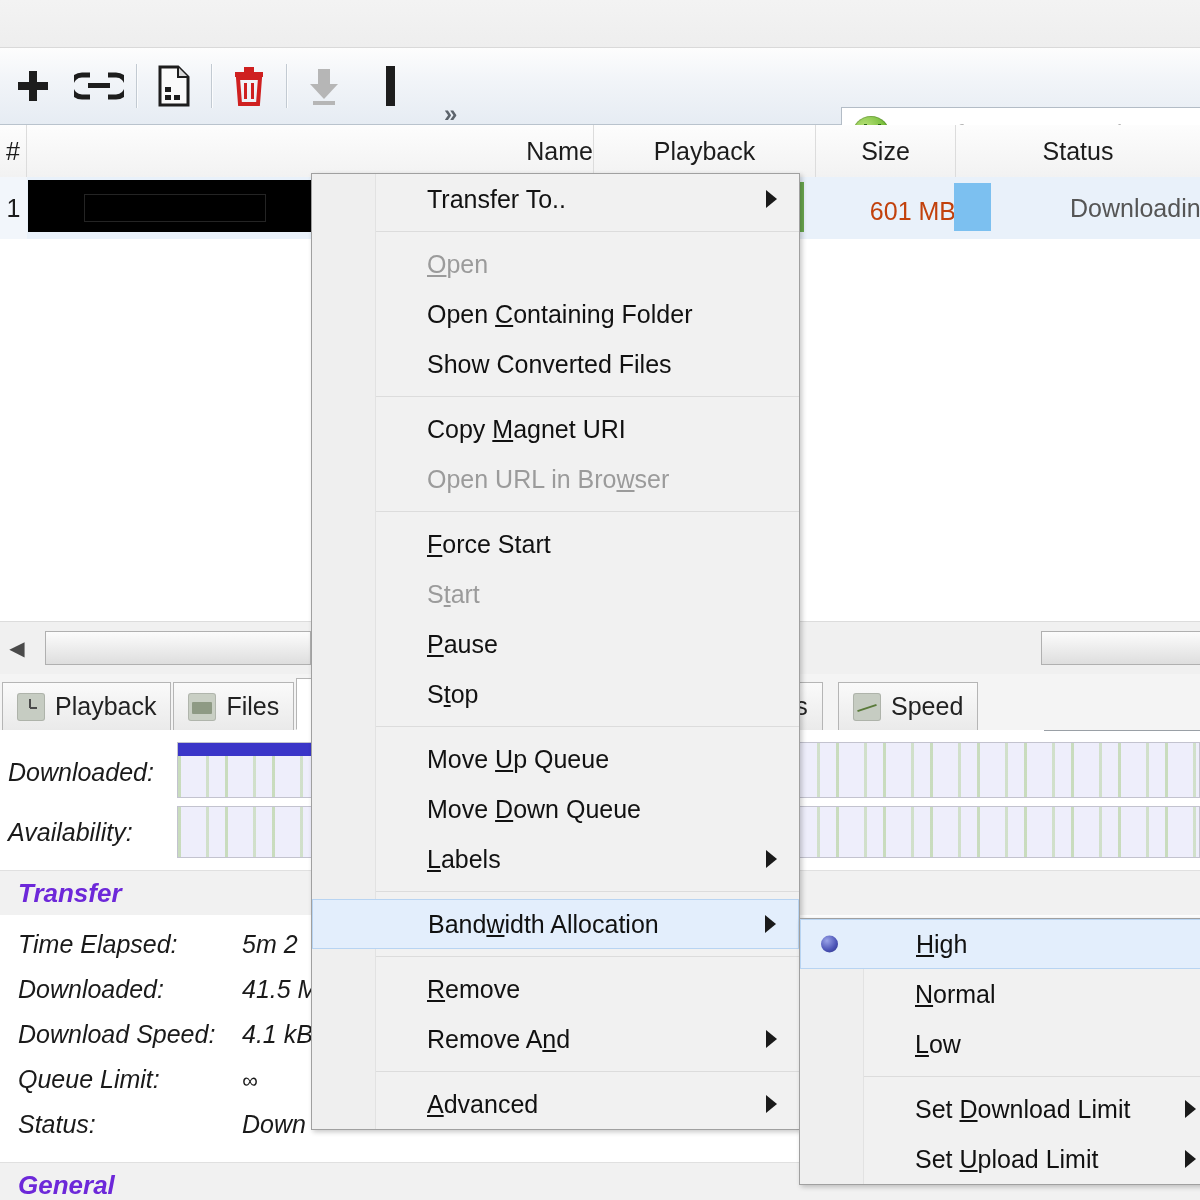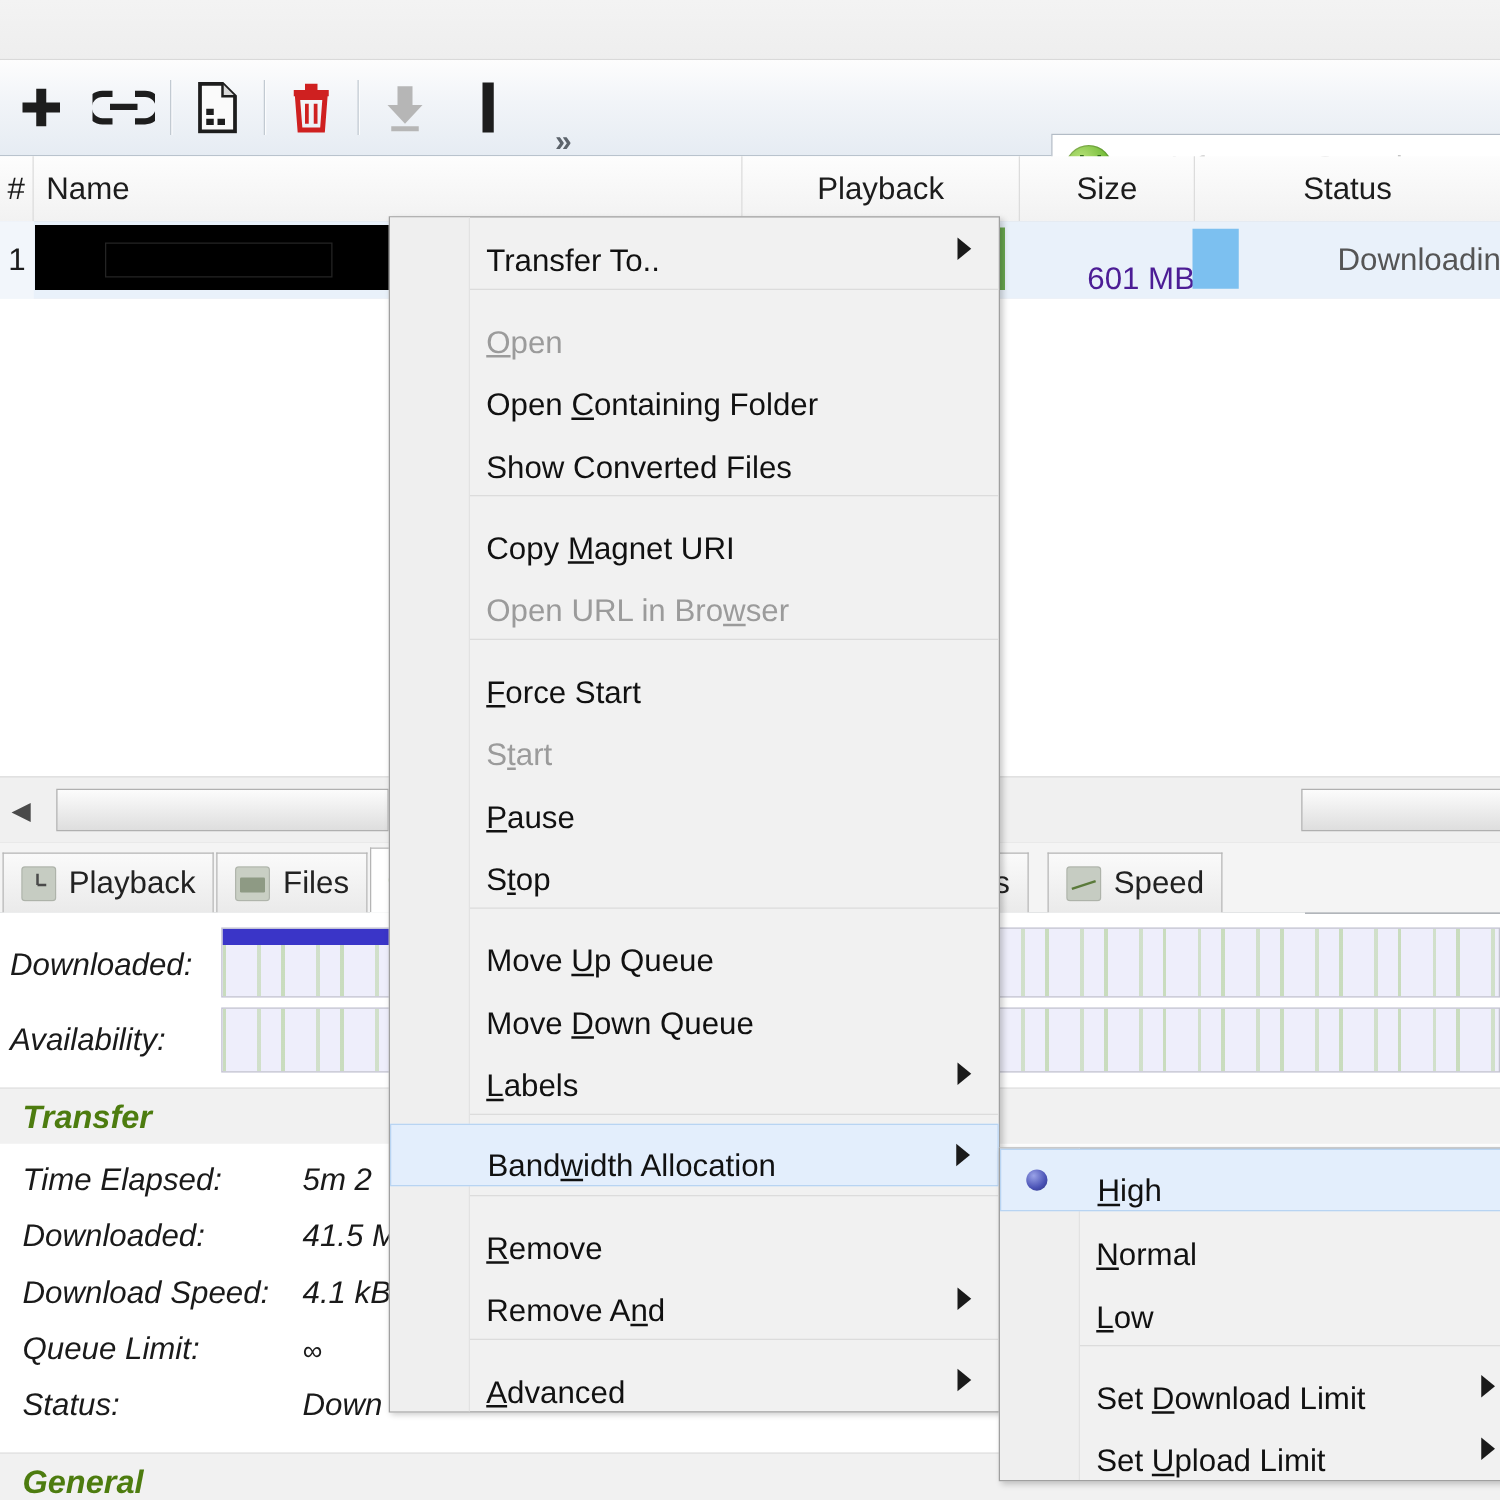--- a/index.html
+++ b/index.html
@@ -37,36 +37,36 @@
   .ut-logo:before{content:"";position:absolute;left:20px;top:20px;width:3px;height:11px;
     background:#2f6a16;transform:rotate(-20deg);}
   .caret-down{width:0;height:0;border-left:9px solid transparent;border-right:9px solid transparent;
     border-top:10px solid #1a1a1a;margin-left:10px;flex:none;}
   .search-ph{margin-left:18px;font-size:25px;color:#b4b4b4;white-space:nowrap;}
 
   
   .list-head{position:absolute;left:0;top:125px;width:1200px;height:52px;
     background:linear-gradient(#fdfdfd,#f2f2f2);border-bottom:1px solid #cfcfcf;}
   .col{position:absolute;top:0;height:52px;display:flex;align-items:center;
-    font-size:25px;color:#1c1c1c;border-right:1px solid #dcdcdc;box-sizing:border-box;}
+    font-size:25px;color:#1c1c1c;border-right:1px solid #dcdcdc;box-sizing:border-box;justify-content:flex-end;}
   .col span{display:block;}
 
   
   .row{position:absolute;left:0;top:177px;width:1200px;height:62px;
     background:#e9f1fa;border-bottom:1px solid #e2e2e2;}
   .row-num{position:absolute;left:0;top:0;width:27px;height:62px;display:flex;
     align-items:center;justify-content:center;font-size:25px;color:#1c1c1c;
     background:#f2f6fb;}
   .row-redact{position:absolute;left:28px;top:3px;width:292px;height:52px;background:#000;}
   .row-redact:after{content:"";position:absolute;left:56px;top:14px;width:180px;height:26px;
     border:1px solid #242424;}
   .row-redact2{position:absolute;left:283px;top:3px;width:42px;height:52px;background:#000;}
   .row-greenbar{position:absolute;left:795px;top:5px;width:9px;height:50px;background:#6aa84f;}
-  .row-size{position:absolute;left:806px;top:15px;width:150px;height:62px;display:flex;
-    align-items:center;justify-content:flex-end;font-size:25px;color:#4c1d95;}
+  .row-size{position:absolute;left:806px;top:3px;width:150px;height:62px;display:flex;
+    align-items:center;justify-content:flex-end;font-size:25px;color:#c2410c;}
   .row-pb{position:absolute;left:954px;top:6px;width:37px;height:48px;background:#7cc0f0;}
   .row-status{position:absolute;left:1000px;top:0;height:62px;display:flex;align-items:center;
     padding-left:70px;font-size:25px;color:#555;white-space:nowrap;}
 
   
   .list-body{position:absolute;left:0;top:239px;width:1200px;height:380px;background:#fff;}
 
   
   .hscroll{position:absolute;left:0;top:621px;width:1200px;height:52px;
     background:#f0f0f0;border-top:1px solid #dcdcdc;border-bottom:1px solid #cbcbcb;
@@ -103,33 +103,33 @@
   .detail{position:absolute;left:0;top:730px;width:1044px;height:470px;background:#fff;font-style:italic;}
   .dl-label{position:absolute;font-size:25px;color:#1a1a1a;white-space:nowrap;}
   .bar-outer{position:absolute;border:1px solid #c3c3cf;background:#eeeefb;box-sizing:border-box;
     overflow:hidden;}
   .bar-stripes{position:absolute;left:0;top:0;right:0;bottom:0;
     background-image:repeating-linear-gradient(90deg,
       rgba(140,190,90,.38) 0 3px, rgba(0,0,0,0) 3px 28px,
       rgba(140,190,90,.30) 28px 31px, rgba(0,0,0,0) 31px 47px);}
   .bar-fill{position:absolute;left:0;top:0;height:13px;background:#3a35c8;}
 
-  .sec-head{position:absolute;font-size:26px;font-weight:bold;color:#4d7c0f;}
+  .sec-head{position:absolute;font-size:26px;font-weight:bold;color:#6d28d9;}
   .sec-head-bg{position:absolute;left:0;height:44px;background:#f1f1f1;border-top:1px solid #e0e0e0;}
   .kv-k{position:absolute;font-size:25px;color:#1a1a1a;white-space:nowrap;}
   .kv-v{position:absolute;font-size:25px;color:#1a1a1a;white-space:nowrap;}
 
   
   .menu{position:absolute;left:311px;top:173px;width:489px;
     background:#f1f1f1;border:1px solid #a0a0a0;box-shadow:2px 2px 5px rgba(0,0,0,.22);
     box-sizing:border-box;z-index:50;}
   .menu-gutter{position:absolute;left:0;top:0;bottom:0;width:63px;
     border-right:1px solid #e2e2e2;background:#efefef;}
-  .mi{position:relative;height:50px;display:flex;align-items:flex-end;
-    font-size:25px;color:#111;padding-left:77px;box-sizing:border-box;white-space:nowrap;}
+  .mi{position:relative;height:50px;display:flex;align-items:center;
+    font-size:25px;color:#111;padding-left:115px;box-sizing:border-box;white-space:nowrap;}
   .mi.disabled{color:#9b9b9b;}
   .mi.hl{background:#e3eefc;border:1px solid #b8d4f2;box-sizing:border-box;}
   .mi .arrow{position:absolute;right:22px;top:50%;transform:translateY(-50%);
     width:0;height:0;border-top:9px solid transparent;border-bottom:9px solid transparent;
     border-left:11px solid #1a1a1a;}
   .msep{height:1px;background:#dcdcdc;margin:7px 0 7px 63px;}
   .acc{text-decoration:underline;}
 
   
   .submenu{position:absolute;left:799px;top:918px;width:420px;

